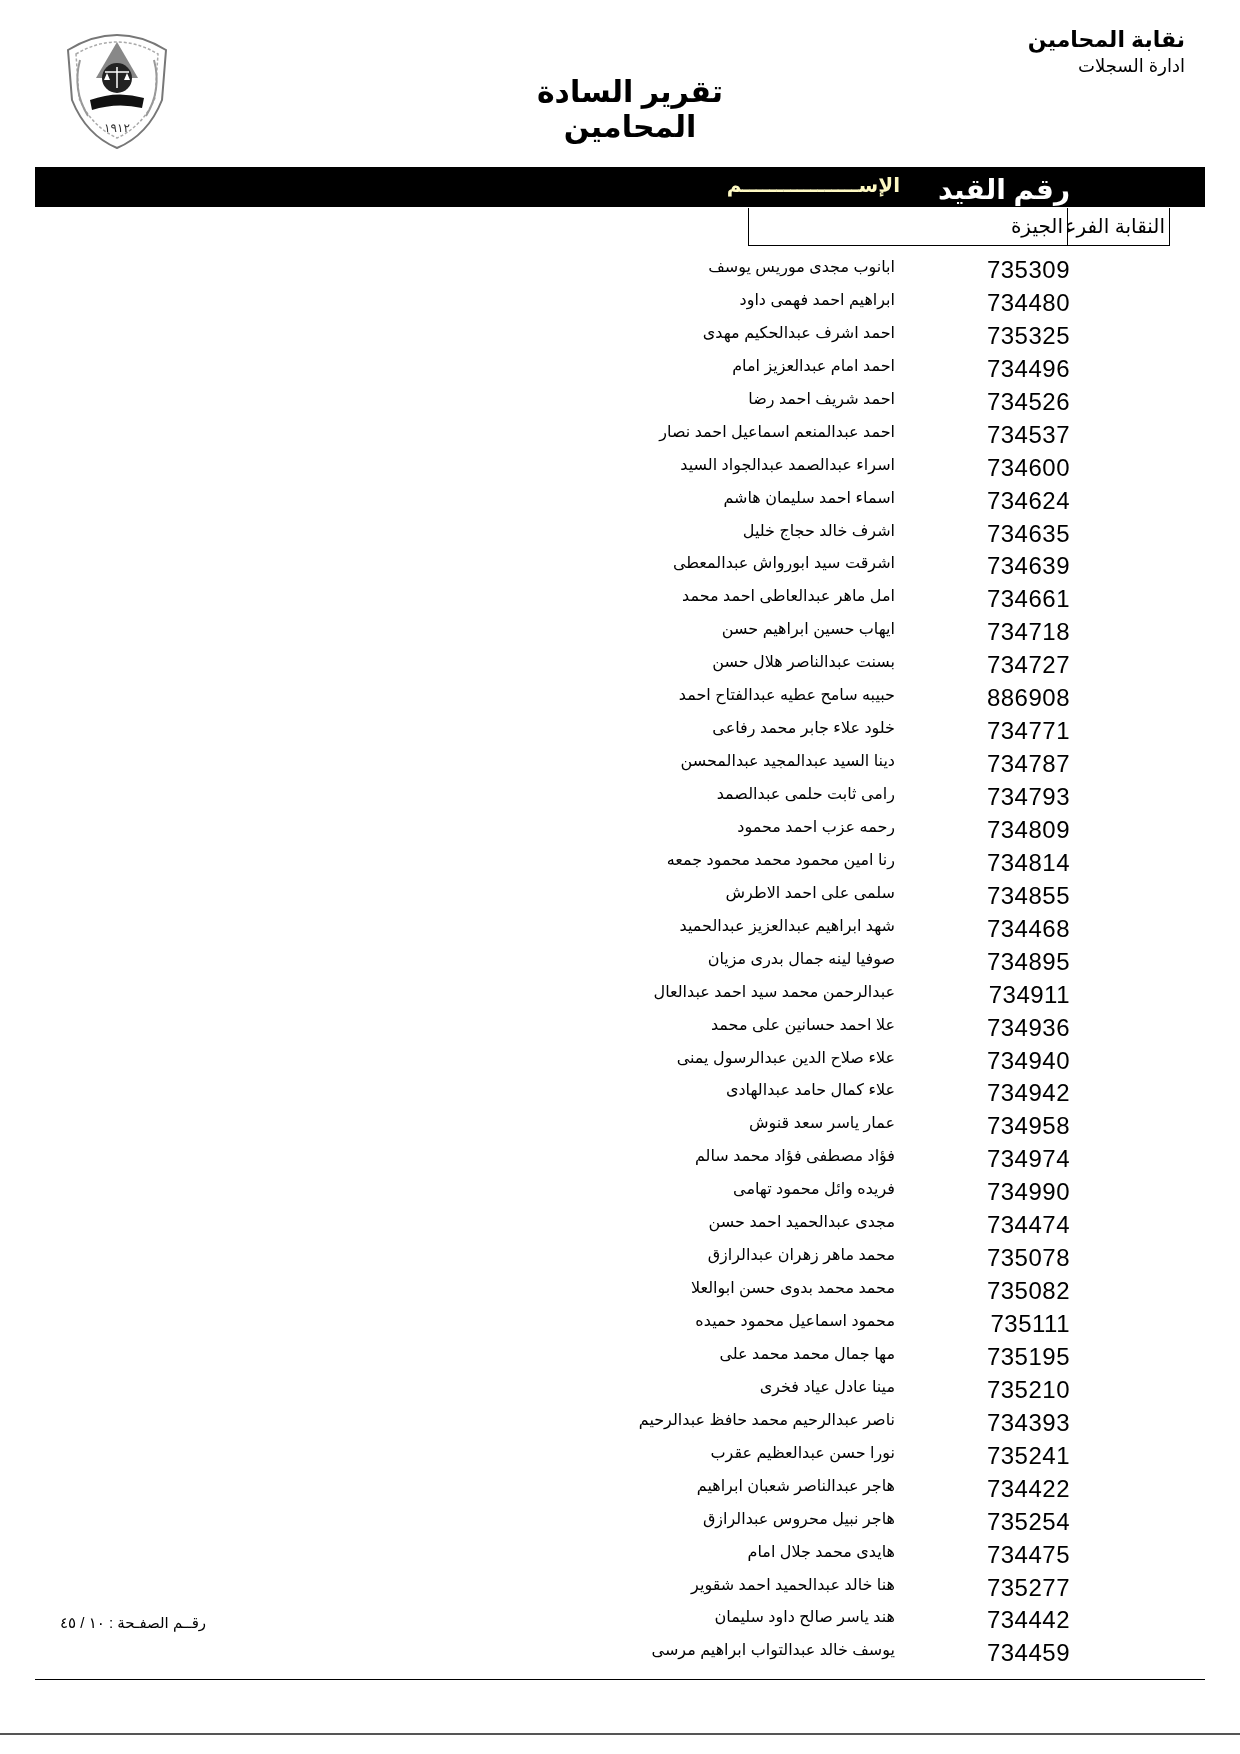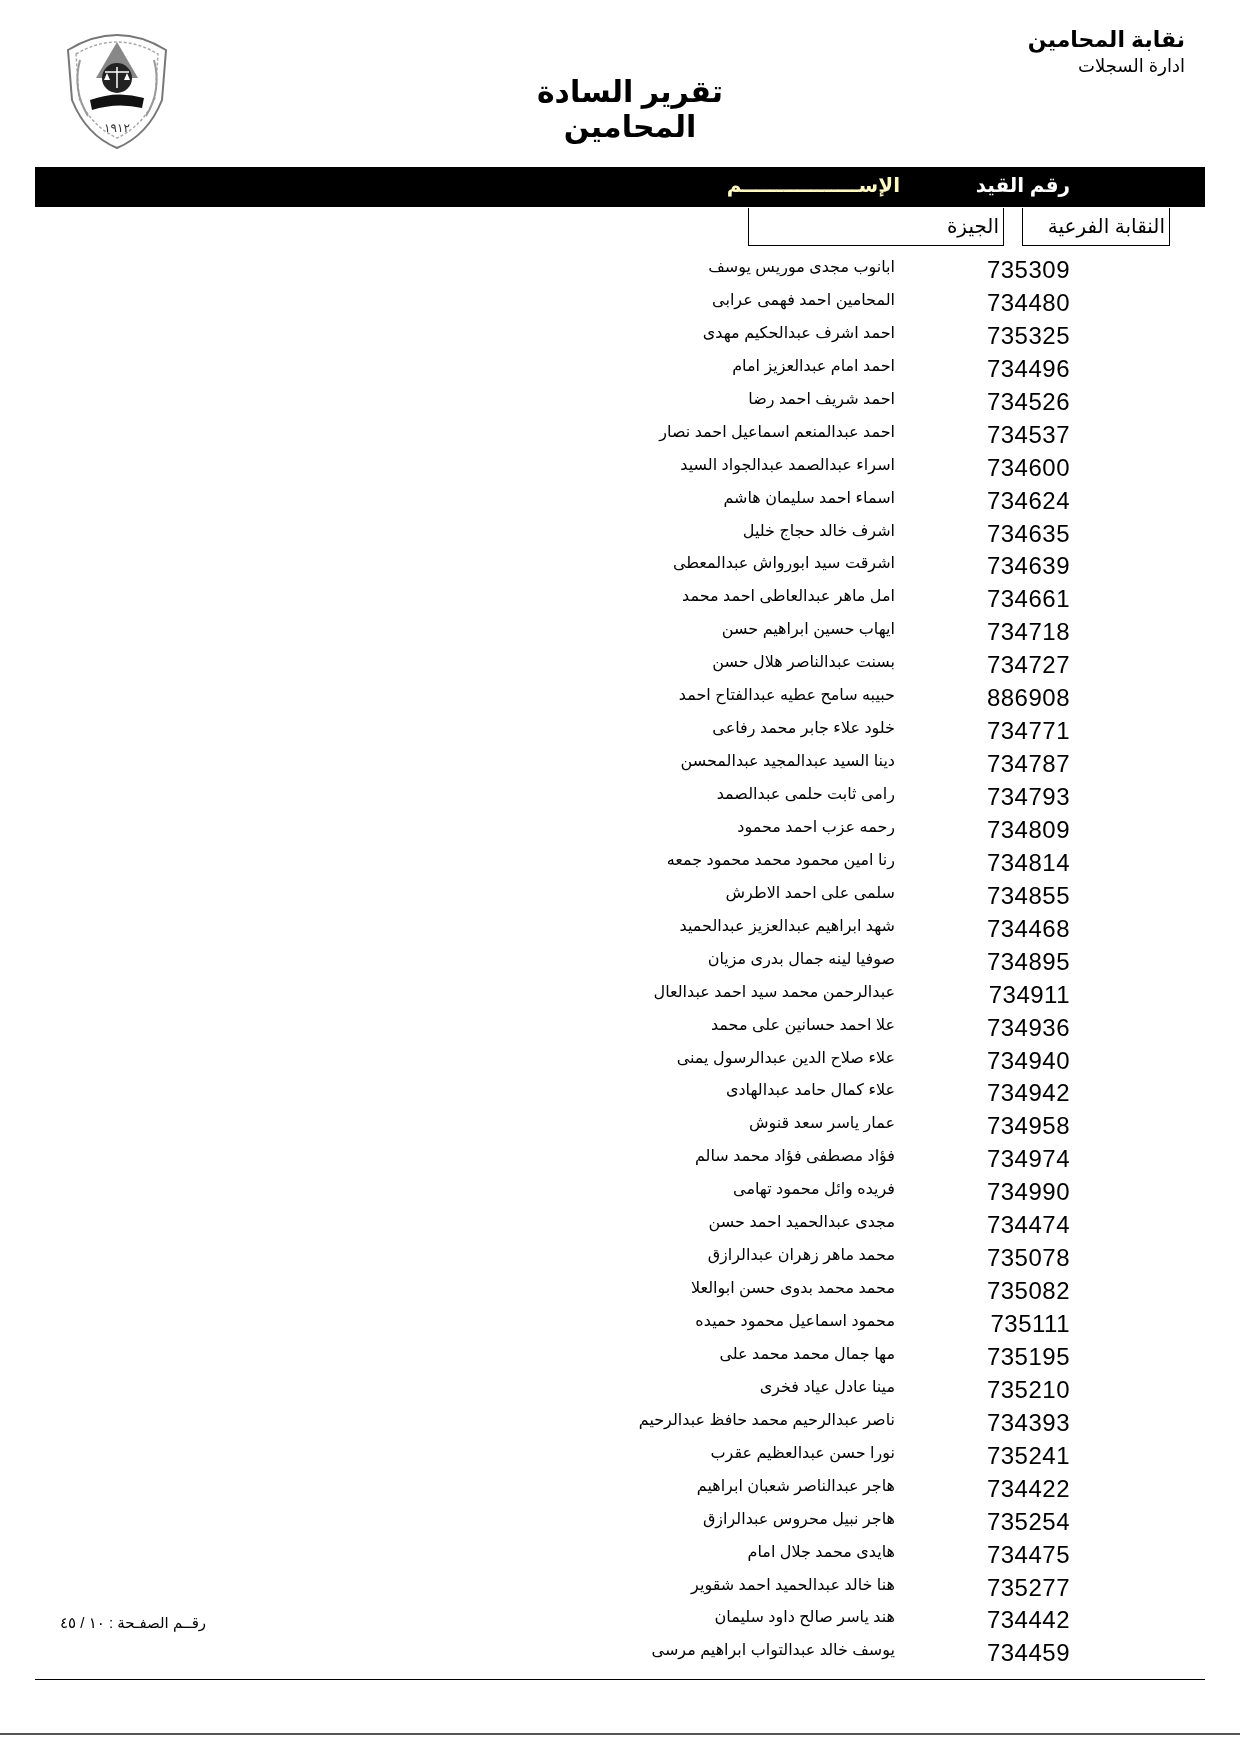--- a/index.html
+++ b/index.html
@@ -5,26 +5,26 @@
   html, body { margin: 0; padding: 0; background: #ffffff; }
   body { width: 1240px; height: 1754px; position: relative; overflow: hidden;
          font-family: "Liberation Sans", "DejaVu Sans", sans-serif; color: #000; }
   .org { position: absolute; right: 55px; top: 26px; text-align: right; direction: rtl; }
   .org .name { font-size: 22px; font-weight: bold; line-height: 28px; }
   .org .dept { font-size: 18px; line-height: 24px; }
   .title { position: absolute; left: 490px; top: 74px; width: 280px; text-align: center;
            direction: rtl; font-size: 30px; font-weight: bold; }
   .logo { position: absolute; left: 58px; top: 20px; width: 118px; height: 132px; }
   .hbar { position: absolute; left: 35px; top: 167px; width: 1170px; height: 40px; background: #000; }
-  .hbar .col-num { position: absolute; right: 135px; top: 6px; color: #fff; font-size: 20px; font-weight: bold; direction: rtl; }
+  .hbar .col-num { position: absolute; right: 135px; top: 6px; color: #fff; font-size: 28px; font-weight: bold; direction: rtl; }
   .hbar .col-name { position: absolute; right: 305px; top: 6px; color: #fef9c3; font-size: 20px; font-weight: bold; direction: rtl; white-space: nowrap; }
   .branch-box { position: absolute; top: 208px; height: 38px; border: 1.5px solid #000; border-top: none; background: #fff;
                 direction: rtl; font-size: 20px; line-height: 36px; padding-right: 4px; box-sizing: border-box; }
   .branch-label { left: 1022px; width: 148px; }
-  .branch-value { left: 748px; width: 256px; }
+  .branch-value { left: 748px; width: 320px; }
   .rows { position: absolute; top: 252px; left: 0; width: 1240px; }
   .row { position: relative; height: 32.95px; }
   .row .num { position: absolute; right: 170px; top: 4px; font-size: 24px; letter-spacing: 0.5px; }
   .row .nm { position: absolute; right: 345px; top: 5px; font-size: 16px; direction: rtl; white-space: nowrap; }
   .foot-line { position: absolute; left: 35px; width: 1170px; top: 1679px; height: 0; border-top: 1.5px solid #000; }
   .page-no { position: absolute; left: 60px; top: 1614px; font-size: 15px; direction: rtl; white-space: nowrap; }
   .bottom-line { position: absolute; left: 0; width: 1240px; top: 1733px; height: 0; border-top: 2px solid #555; }
 </style>
 </head>
 <body>
@@ -60,21 +60,21 @@
 <div class="branch-box branch-label">النقابة الفرعية</div>
 <div class="branch-box branch-value">الجيزة</div>
 
 <div class="rows" id="rows">
     <div class="row">
       <span class="num">735309</span>
       <span class="nm">ابانوب مجدى موريس يوسف</span>
     </div>
     <div class="row">
       <span class="num">734480</span>
-      <span class="nm">المحامين احمد فهمى عرابى</span>
+      <span class="nm">ابراهيم احمد فهمى داود</span>
     </div>
     <div class="row">
       <span class="num">735325</span>
       <span class="nm">احمد اشرف عبدالحكيم مهدى</span>
     </div>
     <div class="row">
       <span class="num">734496</span>
       <span class="nm">احمد امام عبدالعزيز امام</span>
     </div>
     <div class="row">

